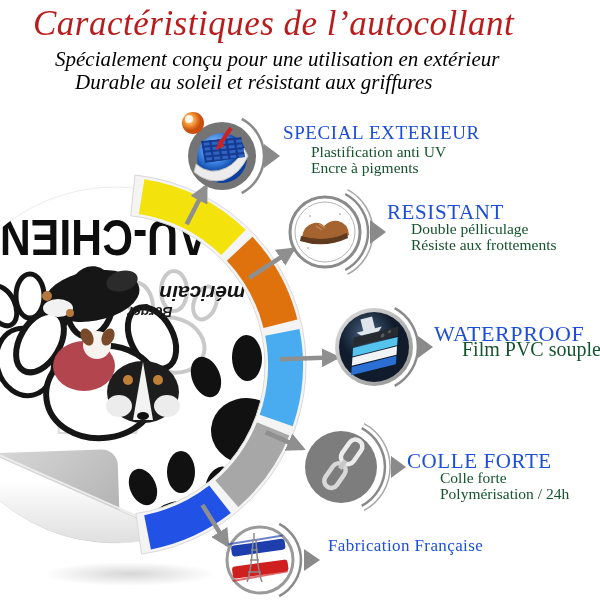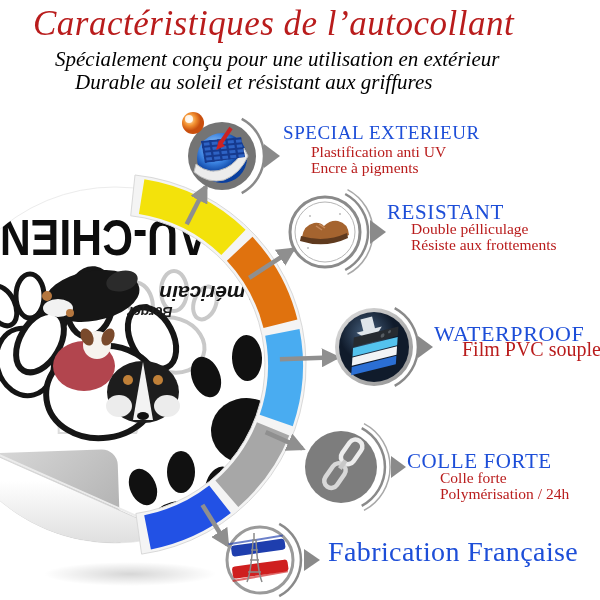--- a/index.html
+++ b/index.html
@@ -2,21 +2,21 @@
 <html><head>
 <meta charset="utf-8">
 <style>
   html,body{margin:0;padding:0;background:#fff;}
   .canvas{position:relative;width:600px;height:600px;background:#ffffff;overflow:hidden;
           font-family:"Liberation Serif",serif;}
   .abs{position:absolute;}
   .hdr-title{left:33px;top:4px;font-size:35px;font-style:italic;color:#b91c1c;letter-spacing:.5px;white-space:nowrap;}
   .hdr-sub{font-size:21px;font-style:italic;color:#000000;white-space:nowrap;}
   .f-title{color:#1d4ed8;white-space:nowrap;letter-spacing:.6px;}
-  .f-lines{color:#b91c1c;white-space:nowrap;}
+  .f-lines{color:#14532d;white-space:nowrap;}
   .f-lines div{white-space:nowrap;}
   svg text{font-family:"Liberation Sans",sans-serif;}
 </style>
 </head>
 <body>
 
 <div class="canvas">
 
   <svg class="abs" style="left:0;top:0" width="600" height="600" viewBox="0 0 600 600">
     <defs>
@@ -265,15 +265,15 @@
   <div class="abs f-lines" style="left:462px;top:341px;font-size:20px;line-height:16px">
     <div>Film PVC souple</div>
   </div>
 
   <div class="abs f-title" style="left:407px;top:449px;font-size:21px">COLLE FORTE</div>
   <div class="abs f-lines" style="left:440px;top:470px;font-size:15.5px;line-height:16px">
     <div>Colle forte</div>
     <div>Polymérisation / 24h</div>
   </div>
 
-  <div class="abs f-title" style="left:328px;top:536px;font-size:28px;letter-spacing:.4px">Fabrication Française</div>
+  <div class="abs f-title" style="left:328px;top:536px;font-size:17px;letter-spacing:.4px">Fabrication Française</div>
 
 </div>
 
 </body></html>

